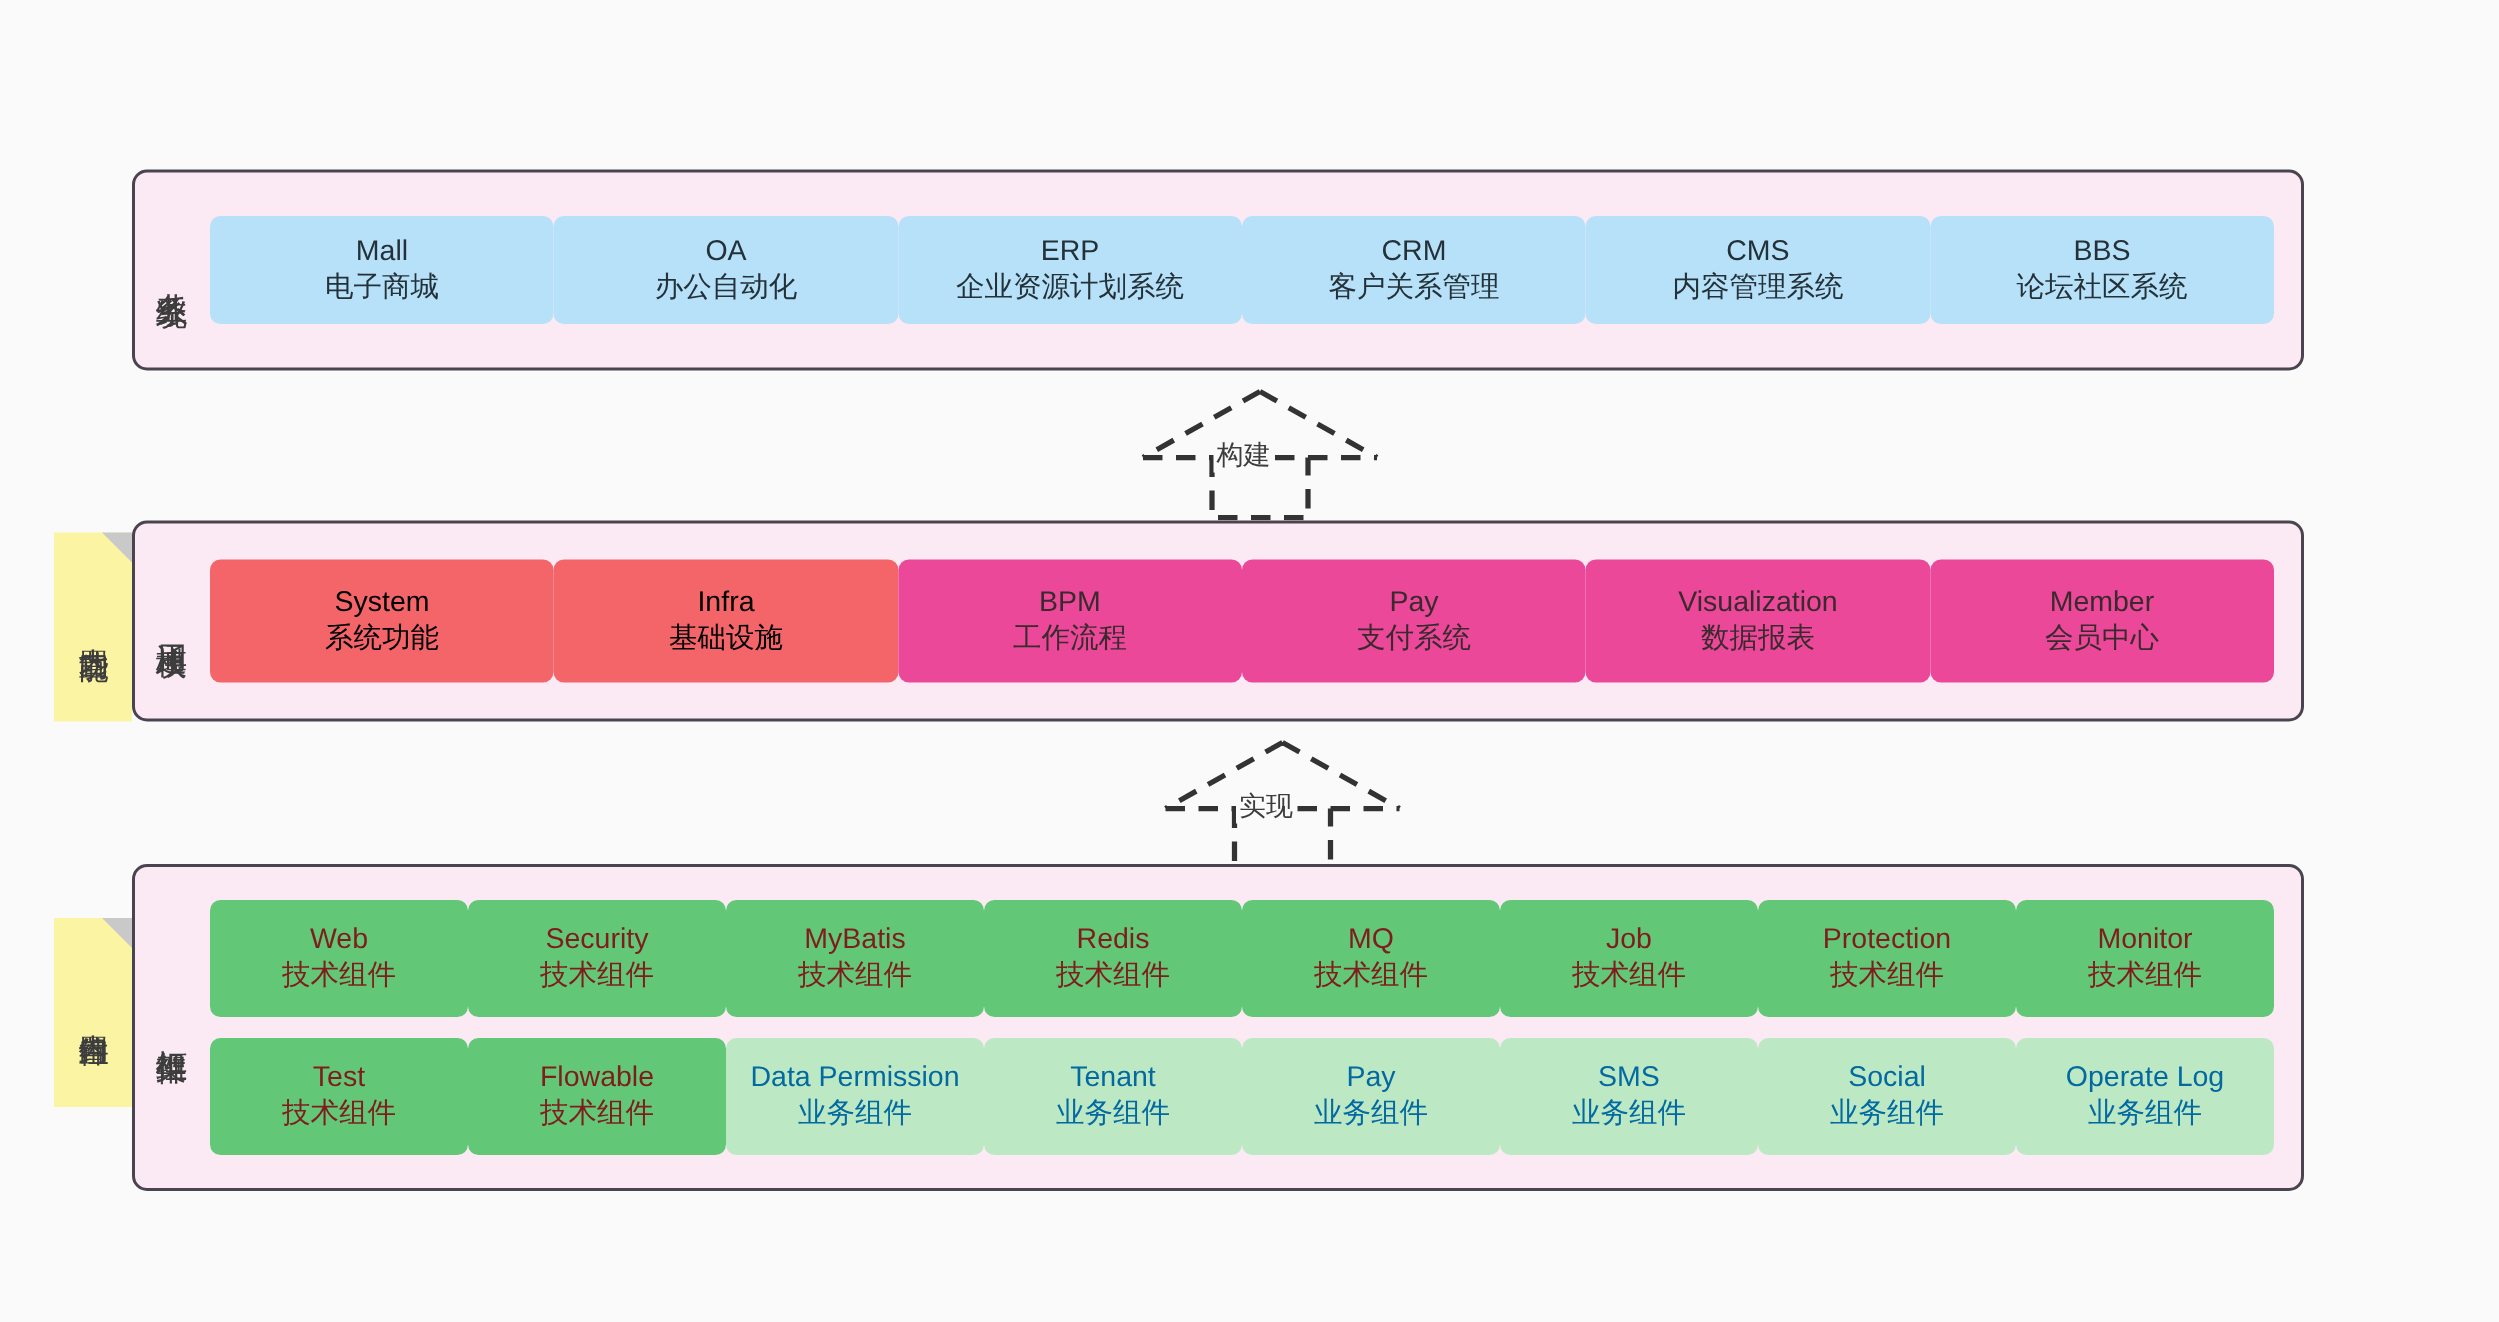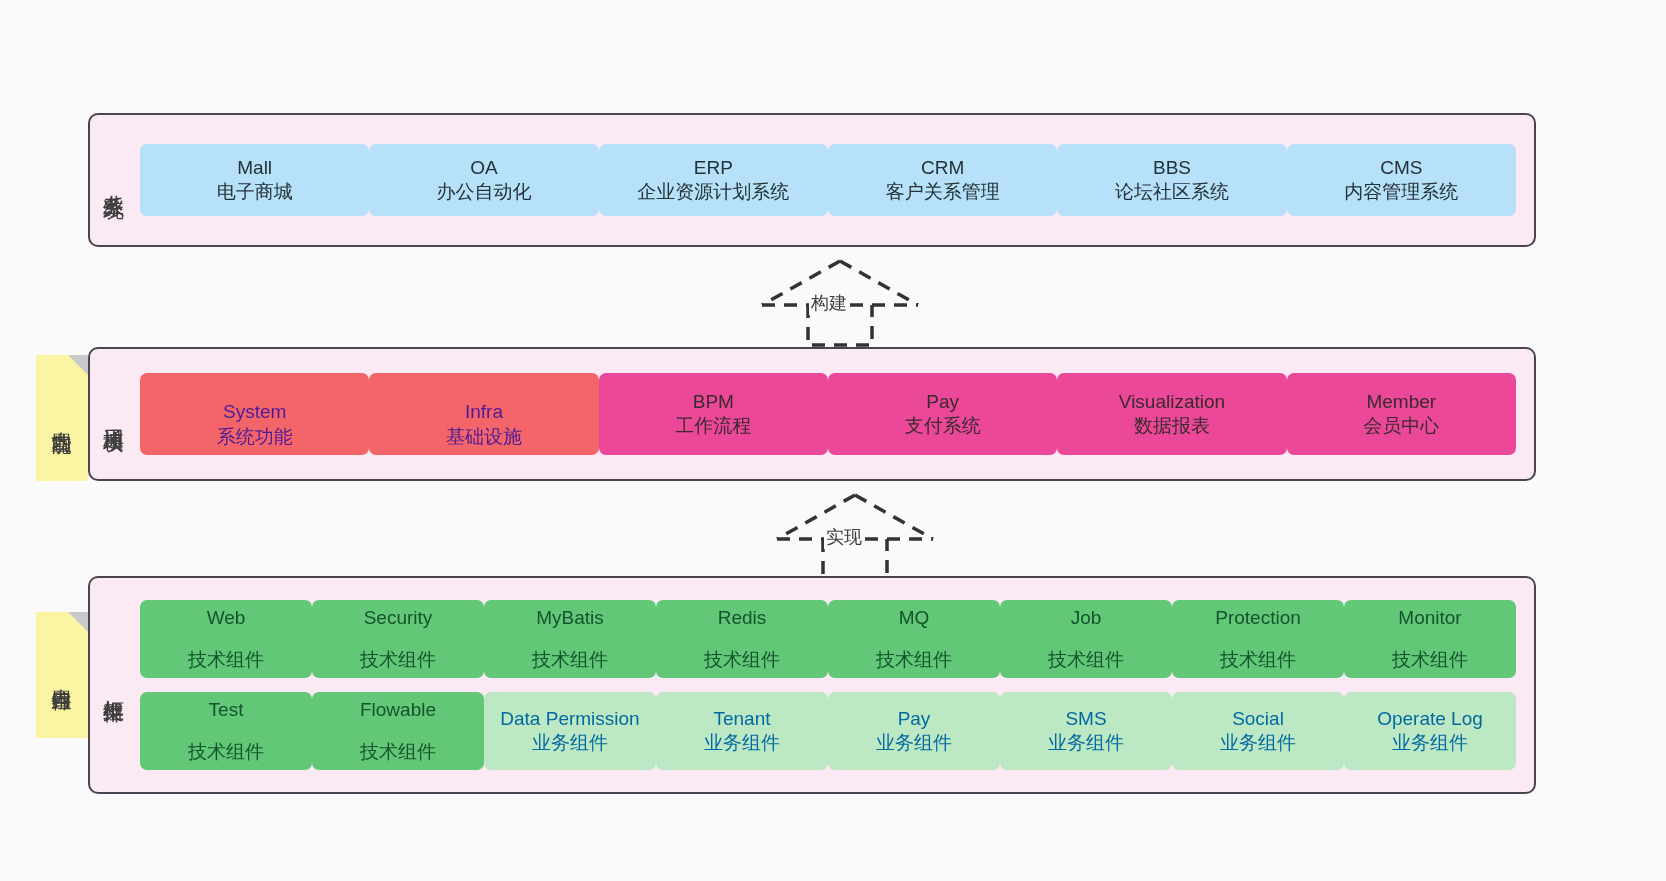--- a/index.html
+++ b/index.html
@@ -70,23 +70,23 @@
     line-height: 1.28;
     color: #2f3b33;
     box-sizing: border-box;
     padding: 6px 4px;
     user-select: none;
   }
   .box .en { display: block; }
   .box .cn { display: block; }
 
   .box.blue      { background: #b6e1f9; color: #243138; }
-  .box.red       { background: #f4656a; color: #4c1d95; justify-content: flex-end; }
+  .box.red       { background: #f4656a; color: #000000; }
   .box.pink      { background: #ec4899; color: #3a2a2e; }
-  .box.green     { background: #62c878; color: #14532d; justify-content: space-between; }
+  .box.green     { background: #62c878; color: #7f1d1d; }
   .box.lightgreen{ background: #bde8c4; color: #0369a1; }
 
   
   #layer-business   { left: 88px;  top: 113px; width: 1448px; height: 134px; }
   #layer-common     { left: 88px;  top: 347px; width: 1448px; height: 134px; }
   #layer-framework  { left: 88px;  top: 576px; width: 1448px; height: 218px; }
 
   #layer-business  .box { height: 72px; }
   #layer-common    .box { height: 82px; }
   #layer-framework .box { height: 78px; }
@@ -157,26 +157,26 @@
         </div>
         <div class="box blue">
           <span class="en">ERP</span>
           <span class="cn">企业资源计划系统</span>
         </div>
         <div class="box blue">
           <span class="en">CRM</span>
           <span class="cn">客户关系管理</span>
         </div>
         <div class="box blue">
+          <span class="en">CMS</span>
+          <span class="cn">内容管理系统</span>
+        </div>
+        <div class="box blue">
           <span class="en">BBS</span>
           <span class="cn">论坛社区系统</span>
-        </div>
-        <div class="box blue">
-          <span class="en">CMS</span>
-          <span class="cn">内容管理系统</span>
         </div>
       </div>
     </div>
   </div>
 
   <div class="connector" id="connector-build">
     <svg width="180" height="92" viewBox="0 0 180 92">
       <path d="M90 6 L168 50 M90 6 L12 50 M12 50 L168 50" fill="none" stroke="#333333" stroke-width="3.5" stroke-dasharray="13 9" stroke-linecap="butt"></path>
       <path d="M58 50 L58 90 L122 90 L122 50" fill="none" stroke="#333333" stroke-width="3.5" stroke-dasharray="13 9" stroke-linecap="butt"></path>
     </svg>

